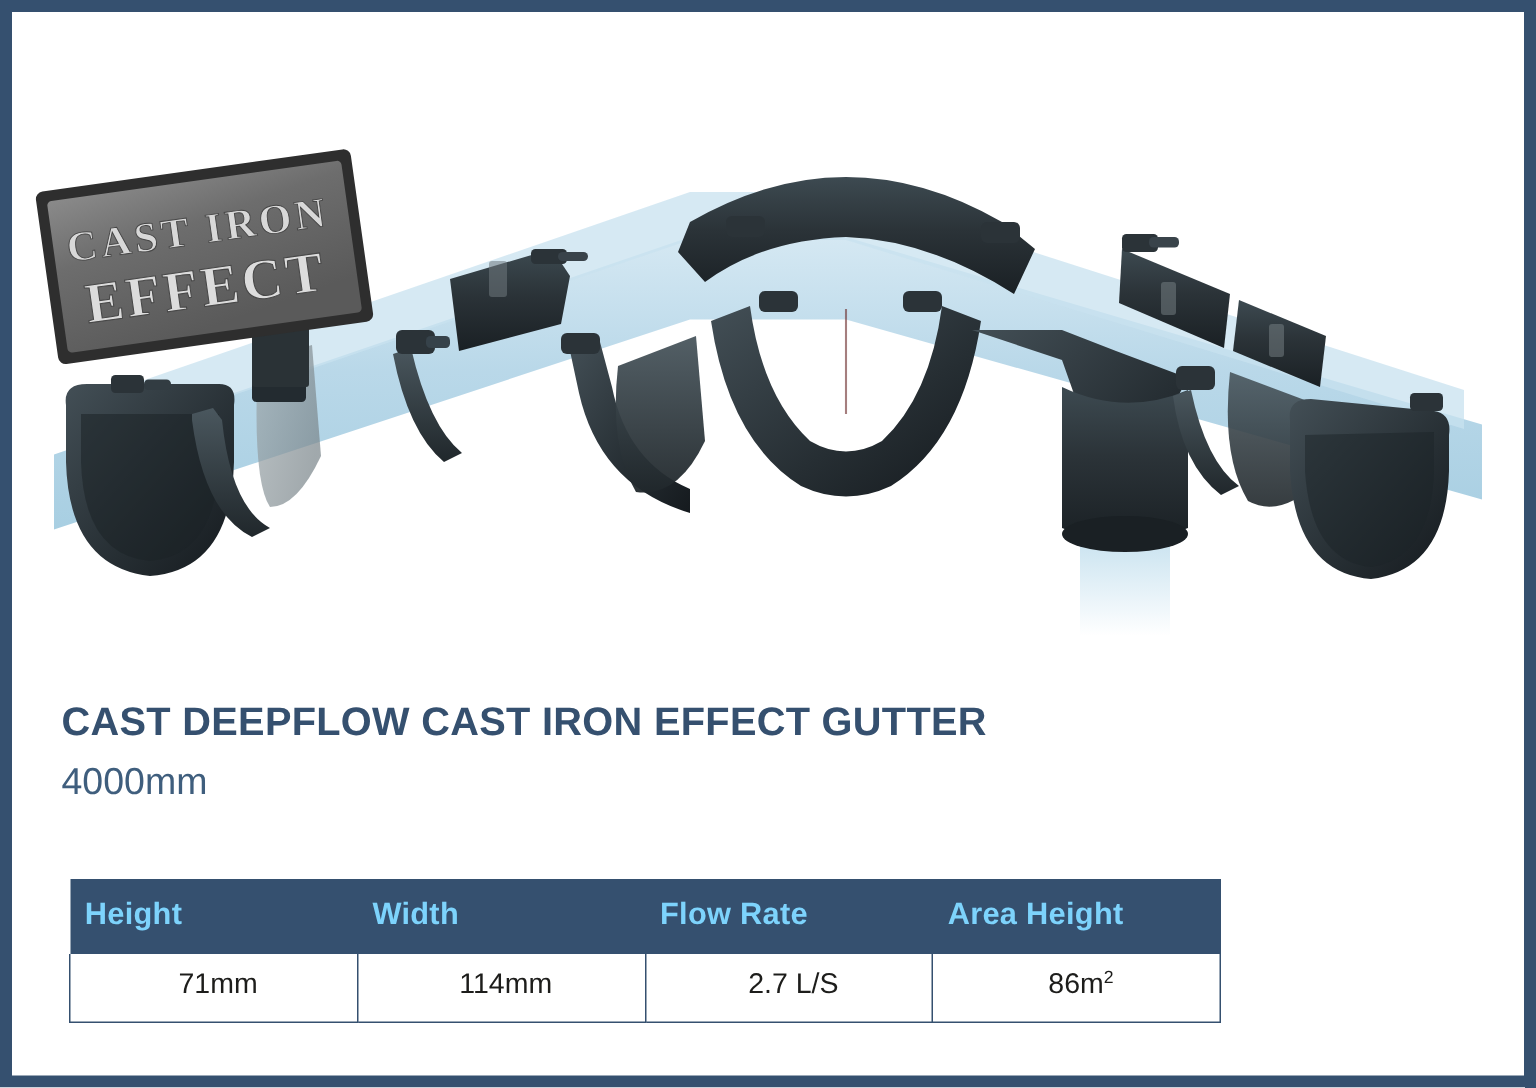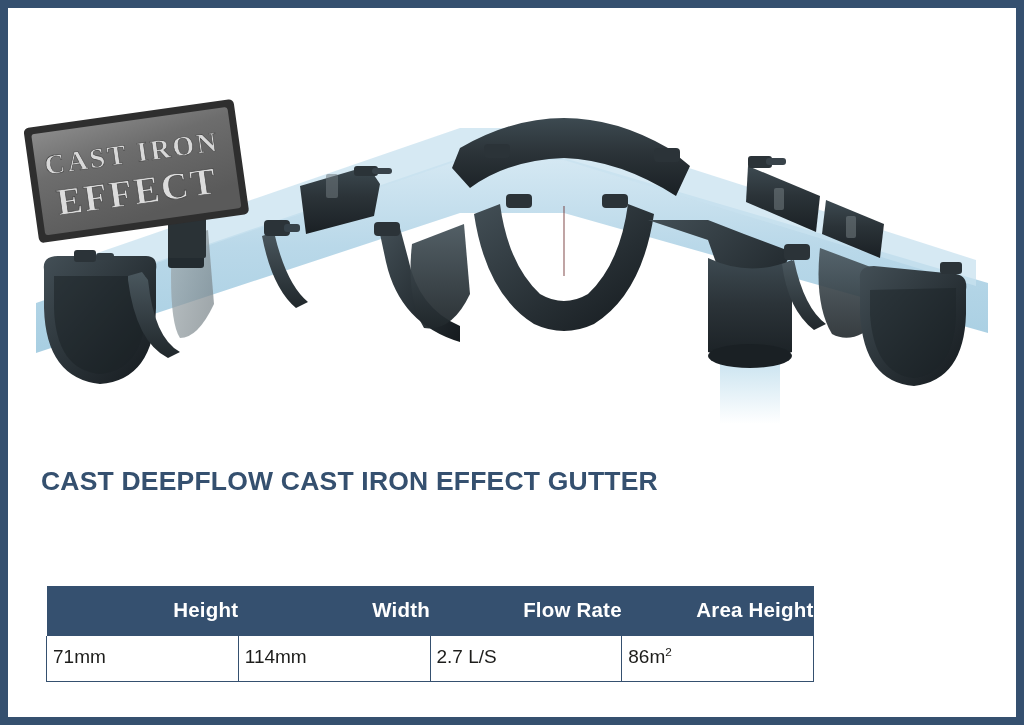--- a/index.html
+++ b/index.html
@@ -69,34 +69,34 @@
     top: 578px;
     width: 768px;
   }
   table.spec-table {
     width: 100%;
     border-collapse: collapse;
     table-layout: fixed;
   }
   table.spec-table thead th {
     background: #35506f;
-    color: #ffffff;
+    color: #7dd3fc;
     font-size: 20.5px;
     font-weight: bold;
-    text-align: right;
+    text-align: left;
     padding: 12px 0 14px 10px;
     border: none;
     letter-spacing: 0.2px;
   }
   table.spec-table tbody td {
     background: #ffffff;
     color: #1d1d1b;
     font-size: 19px;
     font-weight: 400;
-    text-align: left;
+    text-align: center;
     padding: 9px 0 12px 6px;
     border: 1.5px solid #35506f;
     border-top: none;
     height: 45px;
     vertical-align: middle;
   }
   table.spec-table tbody td:first-child { border-left: 1.5px solid #35506f; }
   table.spec-table tbody td:last-child  { border-right: 1.5px solid #35506f; }
   sup { font-size: 0.62em; vertical-align: super; }
 </style>
@@ -250,20 +250,21 @@
             <rect x="31" y="112" width="198" height="102" rx="3" fill="url(#gPlate)"></rect>
             <text x="128" y="154" text-anchor="middle" font-family="'Liberation Serif', serif" font-size="28" font-weight="bold" letter-spacing="2.4" fill="#d8d8d8" stroke="#454545" stroke-width="0.6">CAST IRON</text>
             <text x="128" y="196" text-anchor="middle" font-family="'Liberation Serif', serif" font-size="38" font-weight="bold" letter-spacing="2" fill="#dcdcdc" stroke="#474747" stroke-width="0.7">EFFECT</text>
           </g>
         </g>
       </svg>
     </div>
 
     <div class="text-block">
       <div class="product-title">CAST DEEPFLOW CAST IRON EFFECT GUTTER</div>
+      <div class="product-size">4000mm</div>
     </div>
 
     <div class="spec-table-wrap">
       <table class="spec-table">
         <thead>
           <tr>
             <th>Height</th>
             <th>Width</th>
             <th>Flow Rate</th>
             <th>Area Height</th>

